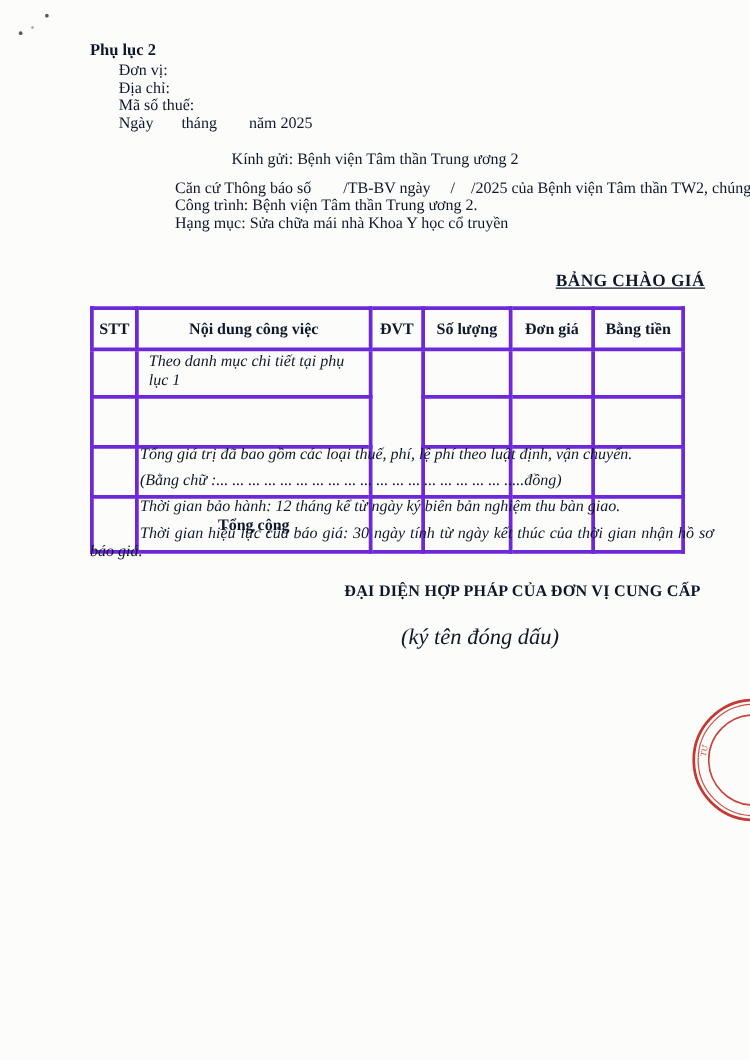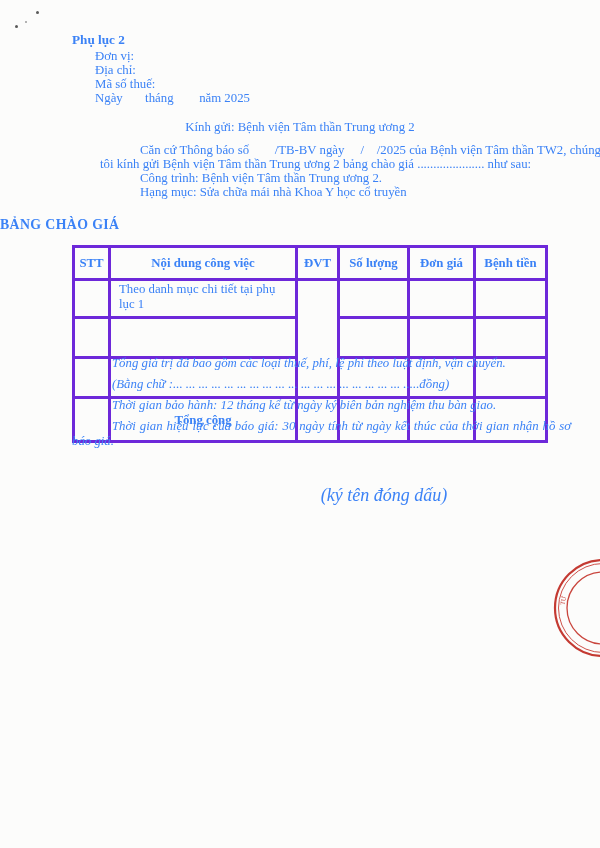--- a/index.html
+++ b/index.html
@@ -1,43 +1,43 @@
 <!DOCTYPE html>
 <html><head>
 <meta charset="utf-8">
 <style>
   html,body{margin:0;padding:0;background:#e8e8e8;}
   .page{
     position:relative;width:600px;height:848px;background:#fcfcfb;
     font-family:"Liberation Serif","DejaVu Serif",serif;
-    color:#3b82f6;font-size:12.8px;line-height:14px;overflow:hidden;
+    color:#0f172a;font-size:12.8px;line-height:14px;overflow:hidden;
   }
   .abs{position:absolute;}
 
   
   .appendix{left:72px;top:33px;font-weight:bold;font-size:13.2px;}
   .head-fields{left:95px;top:49px;line-height:14.1px;white-space:pre;}
   .salutation{left:0;top:120px;width:600px;text-align:center;}
 
   
   .intro{left:72px;top:143px;width:492px;margin-left:28px;}
   .intro .l1{white-space:pre;padding-left:40px;}
   .intro .l2{white-space:pre;}
   .intro .l3,.intro .l4{padding-left:40px;}
 
-  .table-title{left:0;top:218px;width:564px;text-align:left;font-weight:bold;font-size:13.8px;letter-spacing:.4px;}
+  .table-title{left:0;top:218px;width:564px;text-align:right;font-weight:bold;font-size:13.8px;letter-spacing:.4px;text-decoration:underline;}
 
   
   .qtable{left:72px;top:245px;}
   table{border-collapse:collapse;table-layout:fixed;width:473px;font-size:12.8px;}
   table,td,th{border:3px solid #6d28d9;}
   table{border-width:1.6px;}
   th{font-weight:bold;text-align:center;padding:4px 1px;line-height:14px;height:22px;vertical-align:middle;}
   td{padding:12px 4px;line-height:13px;vertical-align:top;}
-  td.row1{height:33px;padding:1px 4px 1px 8px;line-height:14.5px;margin-left:28px;}
+  td.row1{height:33px;font-style:italic;padding:1px 4px 1px 8px;line-height:14.5px;margin-left:28px;}
   td.r-empty{height:13px;}
   td.dvt-merged{border-top:1px solid #2b2b2b;}
   td.total-cell{font-weight:bold;text-align:center;height:17px;line-height:16px;vertical-align:middle;}
 
   
   .notes{left:72px;top:356px;width:499px;}
   .note{font-style:italic;padding-left:40px;margin-bottom:6px;line-height:15px;}
   .note.wrap{padding-left:0;text-indent:40px;text-align:justify;}
 
   
@@ -63,21 +63,20 @@
 
   <div class="abs head-fields">Đơn vị:
 Địa chỉ:
 Mã số thuế:
 Ngày       tháng        năm 2025</div>
 
   <div class="abs salutation">Kính gửi: Bệnh viện Tâm thần Trung ương 2</div>
 
   <div class="abs intro">
     <div class="l1">Căn cứ Thông báo số        /TB-BV ngày     /    /2025 của Bệnh viện Tâm thần TW2, chúng</div>
-    <div class="l2">tôi kính gửi Bệnh viện Tâm thần Trung ương 2 bảng chào giá ..................... như sau:</div>
     <div class="l3">Công trình: Bệnh viện Tâm thần Trung ương 2.</div>
     <div class="l4">Hạng mục: Sửa chữa mái nhà Khoa Y học cổ truyền</div>
   </div>
 
   <div class="abs table-title">BẢNG CHÀO GIÁ</div>
 
   <div class="abs qtable">
     <table>
       <colgroup>
         <col style="width:36px">
@@ -87,21 +86,21 @@
           <col style="width:66px">
           <col style="width:72px">
       </colgroup>
       <thead>
         <tr>
           <th>STT</th>
           <th>Nội dung công việc</th>
           <th>ĐVT</th>
           <th>Số lượng</th>
           <th>Đơn giá</th>
-          <th>Bệnh tiền</th>
+          <th>Bằng tiền</th>
         </tr>
       </thead>
       <tbody>
         <tr>
           <td class="row1"></td>
           <td class="row1">Theo danh mục chi tiết tại phụ lục 1</td>
           <td rowspan="3"></td>
           <td class="row1"></td>
           <td class="row1"></td>
           <td class="row1"></td>
@@ -133,20 +132,21 @@
   </div>
 
   <div class="abs notes">
     <div class="note">Tổng giá trị đã bao gồm các loại thuế, phí, lệ phí theo luật định, vận chuyển.</div>
     <div class="note">(Bằng chữ :... ... ... ... ... ... ... ... ... ... ... ... ... ... ... ... ... ... .....đồng)</div>
     <div class="note">Thời gian bảo hành: 12 tháng kể từ ngày ký biên bản nghiệm thu bàn giao.</div>
     <div class="note wrap">Thời gian hiệu lực của báo giá: 30 ngày tính từ ngày kết thúc của thời gian nhận hồ sơ báo giá.</div>
   </div>
 
   <div class="abs signature">
+    <div class="sig-title">ĐẠI DIỆN HỢP PHÁP CỦA ĐƠN VỊ CUNG CẤP</div>
     <div class="sig-note">(ký tên đóng dấu)</div>
   </div>
 
   <svg class="abs stamp" viewBox="0 0 50 106" xmlns="http://www.w3.org/2000/svg">
     <g fill="none">
       <circle cx="53" cy="53" r="48" stroke="#c43a32" stroke-width="2.2"></circle>
       <circle cx="53" cy="53" r="44.5" stroke="#cf514a" stroke-width="1"></circle>
       <circle cx="53" cy="53" r="36" stroke="#c9453d" stroke-width="1.3"></circle>
       <text x="11" y="50" font-size="6.5" fill="#c43a32" font-family="Liberation Serif, serif" transform="rotate(-80 13 48)">TƯ</text>
     </g>

